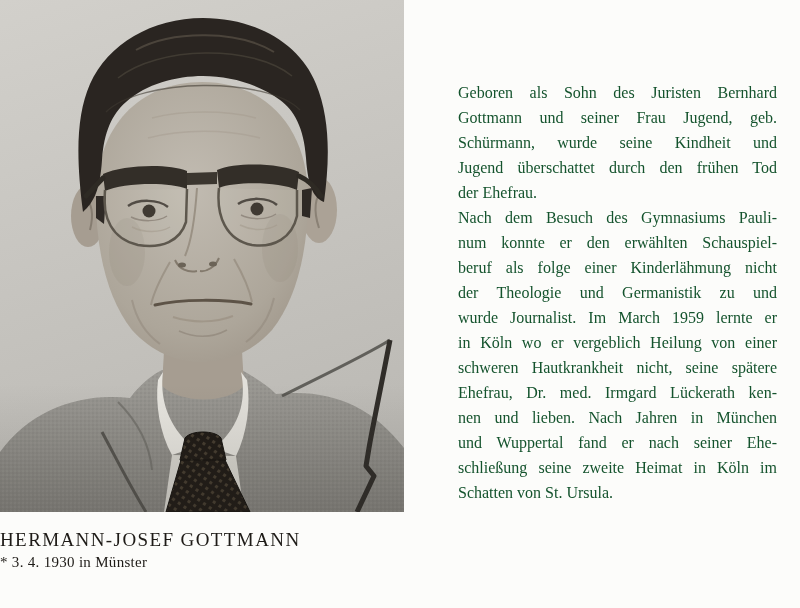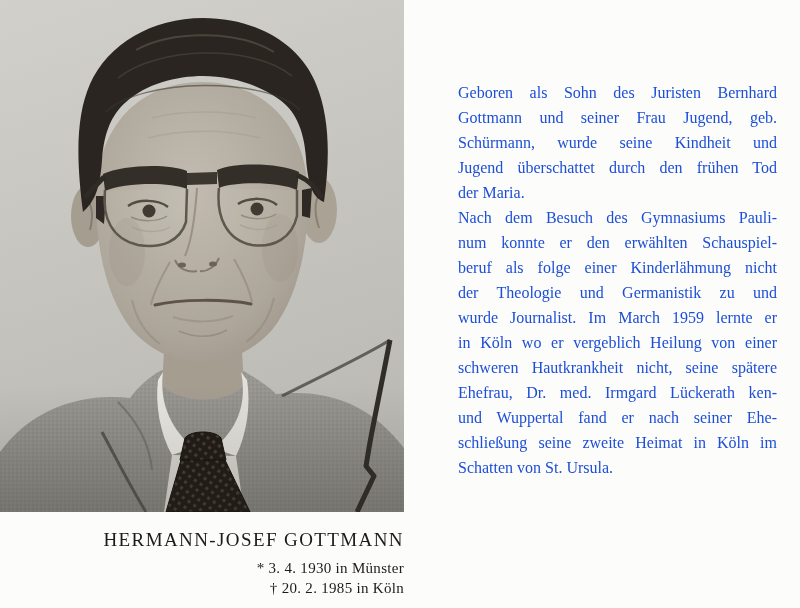--- a/index.html
+++ b/index.html
@@ -10,31 +10,31 @@
   }
   .card{position:absolute;inset:0;}
   
   .photo{
     position:absolute;left:0;top:6;width:404px;height:512px;margin:0;
     background:#c6c4bf;
   }
   .photo svg{display:block;width:404px;height:512px;}
   
   .caption{
-    position:absolute;left:0;top:529px;width:404px;text-align:right;
+    position:absolute;left:0;top:529px;width:404px;text-align:left;
     color:#1e1b17;
   }
   .caption .name{
     font-size:19px;line-height:22px;letter-spacing:1.4px;white-space:nowrap;
   }
-  .caption .dates{margin-top:8px;font-size:15px;line-height:19.5px;letter-spacing:0.3px;}
+  .caption .dates{margin-top:2px;font-size:15px;line-height:19.5px;letter-spacing:0.3px;}
   
   .bio{
     position:absolute;left:458px;top:80px;width:319px;
-    font-size:16px;line-height:25px;color:#1d4ed8;
+    font-size:16px;line-height:25px;color:#14532d;
   }
   .bio .line{text-align:justify;text-align-last:justify;white-space:normal;}
   .bio .line.last{text-align-last:left;}
 </style>
 </head>
 <body>
 
 <div class="card">
 
   <figure class="photo" aria-label="Black-and-white studio portrait of a middle-aged man with receding dark combed-back hair, browline glasses, gray textured suit, white shirt and dark patterned tie">
@@ -139,36 +139,36 @@
       <path d="M299,176 C308,180 316,188 321,196" fill="none" stroke="#2e2a24" stroke-width="5" stroke-linecap="round"></path>
 
       <rect width="404" height="512" fill="url(#vigG)"></rect>
     </svg>
   </figure>
 
   <div class="caption">
     <div class="name">HERMANN-JOSEF GOTTMANN</div>
     <div class="dates">
       <div>* 3. 4. 1930 in Münster</div>
-      <div>† 20. 2. 1985 in Köln</div>
     </div>
   </div>
 
   <div class="bio">
       <div class="line">Geboren als Sohn des Juristen Bernhard</div>
       <div class="line">Gottmann und seiner Frau Jugend, geb.</div>
       <div class="line">Schürmann, wurde seine Kindheit und</div>
       <div class="line">Jugend überschattet durch den frühen Tod</div>
-      <div class="line last">der Maria.</div>
+      <div class="line last">der Ehefrau.</div>
       <div class="line">Nach dem Besuch des Gymnasiums Pauli-</div>
       <div class="line">num konnte er den erwählten Schauspiel-</div>
       <div class="line">beruf als folge einer Kinderlähmung nicht</div>
       <div class="line">der Theologie und Germanistik zu und</div>
       <div class="line">wurde Journalist. Im March 1959 lernte er</div>
       <div class="line">in Köln wo er vergeblich Heilung von einer</div>
       <div class="line">schweren Hautkrankheit nicht, seine spätere</div>
       <div class="line">Ehefrau, Dr. med. Irmgard Lückerath ken-</div>
+      <div class="line">nen und lieben. Nach Jahren in München</div>
       <div class="line">und Wuppertal fand er nach seiner Ehe-</div>
       <div class="line">schließung seine zweite Heimat in Köln im</div>
       <div class="line last">Schatten von St. Ursula.</div>
     </div>
 
 </div>
 
 </body></html>

